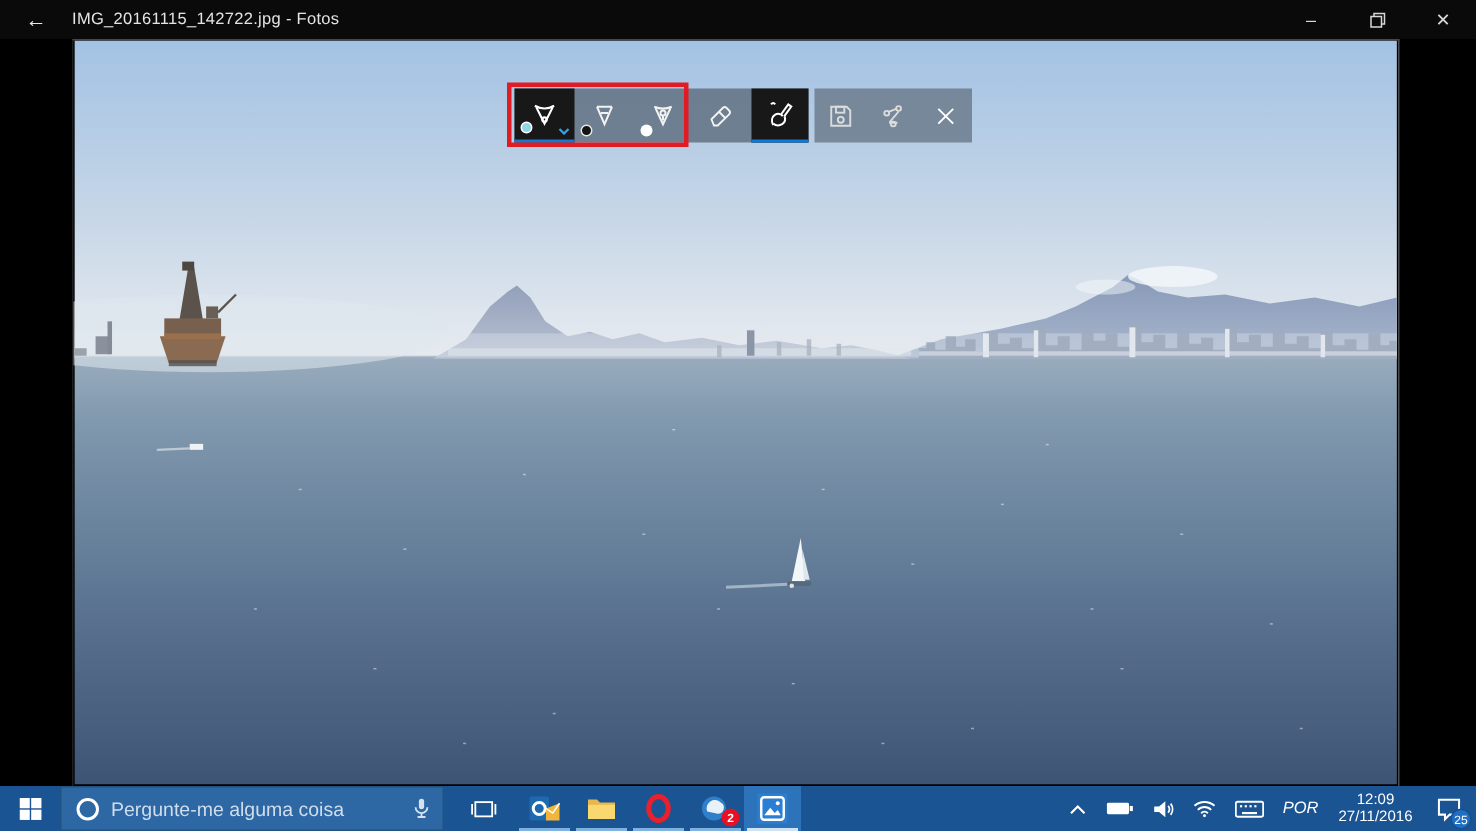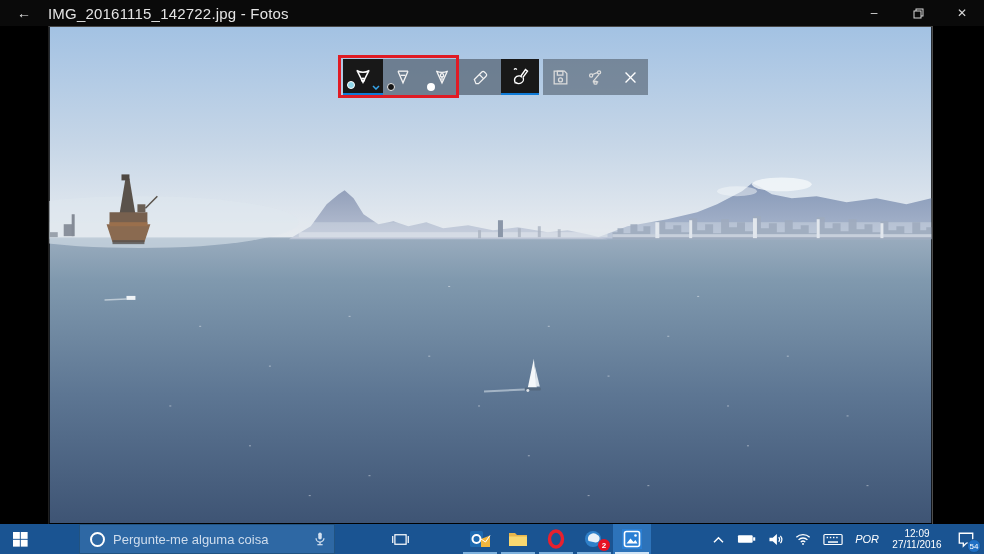--- a/index.html
+++ b/index.html
@@ -4,21 +4,21 @@
 <style>
   * { margin:0; padding:0; box-sizing:border-box; }
   body { font-family:"Liberation Sans", sans-serif; background:#222; }
   .screen { position:relative; width:984px; height:554px; background:#000; overflow:hidden; }
 
   
   .titlebar { position:absolute; top:0; left:0; right:0; height:26px; background:#0a0a0a;
               display:flex; align-items:center; color:#e8e8e8; }
   .back-btn { width:48px; height:26px; display:flex; align-items:center; justify-content:center;
               font-size:14px; color:#e8e8e8; background:none; border:none; cursor:pointer; }
-  .win-title { font-size:15px; color:#e4e4e4; letter-spacing:.2px; }
+  .win-title { font-size:11px; color:#e4e4e4; letter-spacing:.2px; }
   .tb-spacer { flex:1; }
   .win-ctrl { width:44px; height:26px; background:none; border:none; color:#d8d8d8;
               display:flex; align-items:center; justify-content:center; font-size:12px; cursor:pointer; }
   .win-ctrl svg { display:block; }
 
   
   .stage { position:absolute; top:26px; left:0; width:984px; height:498px; background:#000; }
   .photo { position:absolute; left:48px; top:0; width:885px; height:498px;
            border-top:1px solid rgba(255,255,255,.28); border-right:1px solid rgba(255,255,255,.30);
            border-left:1px solid rgba(255,255,255,.12); }
@@ -35,21 +35,21 @@
   .ink-dot { position:absolute; left:4px; bottom:4px; width:8px; height:8px; border-radius:50%; }
   .dot-ballpoint { background:#8ed6e8; border:1.5px solid #fff; }
   .dot-pencil { background:#141414; border:1.5px solid #e8e8e8; }
   .dot-calligraphy { background:#ffffff; }
   .pen-chevron { position:absolute; right:3px; bottom:3px; }
   .highlight-rect { position:absolute; left:-5px; top:-4px; width:121px; height:43px;
                     border:3px solid #e01b24; pointer-events:none; z-index:6; }
 
   
   .taskbar { position:absolute; bottom:0; left:0; width:984px; height:30px; background:#1a5492;
-             display:flex; align-items:stretch; color:#fff;gap:39px; }
+             display:flex; align-items:stretch; color:#fff; }
   .start-btn { width:40px; display:flex; align-items:center; justify-content:center;
                background:none; border:none; cursor:pointer; }
   .search-box { position:relative; width:256px; background:#2e68a4; display:flex; align-items:center;
                 border:1px solid #215381; }
   .cortana-ring { width:15px; height:15px; border:2.5px solid #fff; border-radius:50%; margin:0 8px 0 10px; }
   .search-input { flex:1; background:transparent; border:none; outline:none; color:#e8f0fa;
                   font-size:13px; font-family:"Liberation Sans", sans-serif; }
   .search-input::placeholder { color:#cfdded; opacity:1; }
   .mic-btn { width:28px; height:28px; background:none; border:none; display:flex; align-items:center;
              justify-content:center; cursor:pointer; }
@@ -382,17 +382,17 @@
       <button class="tray-btn clock">
         <span>
           <span>12:09</span><br>
           <span>27/11/2016</span>
         </span>
       </button>
       <button class="tray-btn action-center">
         <svg width="18" height="17" viewBox="0 0 20 19">
           <path d="M2.5 2.5 h15 v11 h-7 l-3.5 3.5 v-3.5 h-4.5 Z" fill="none" stroke="#fff" stroke-width="1.5"></path>
         </svg>
-        <span class="ac-badge">54</span>
+        <span class="ac-badge">25</span>
       </button>
     </div>
   </div>
 </div>
 
 </body></html>

